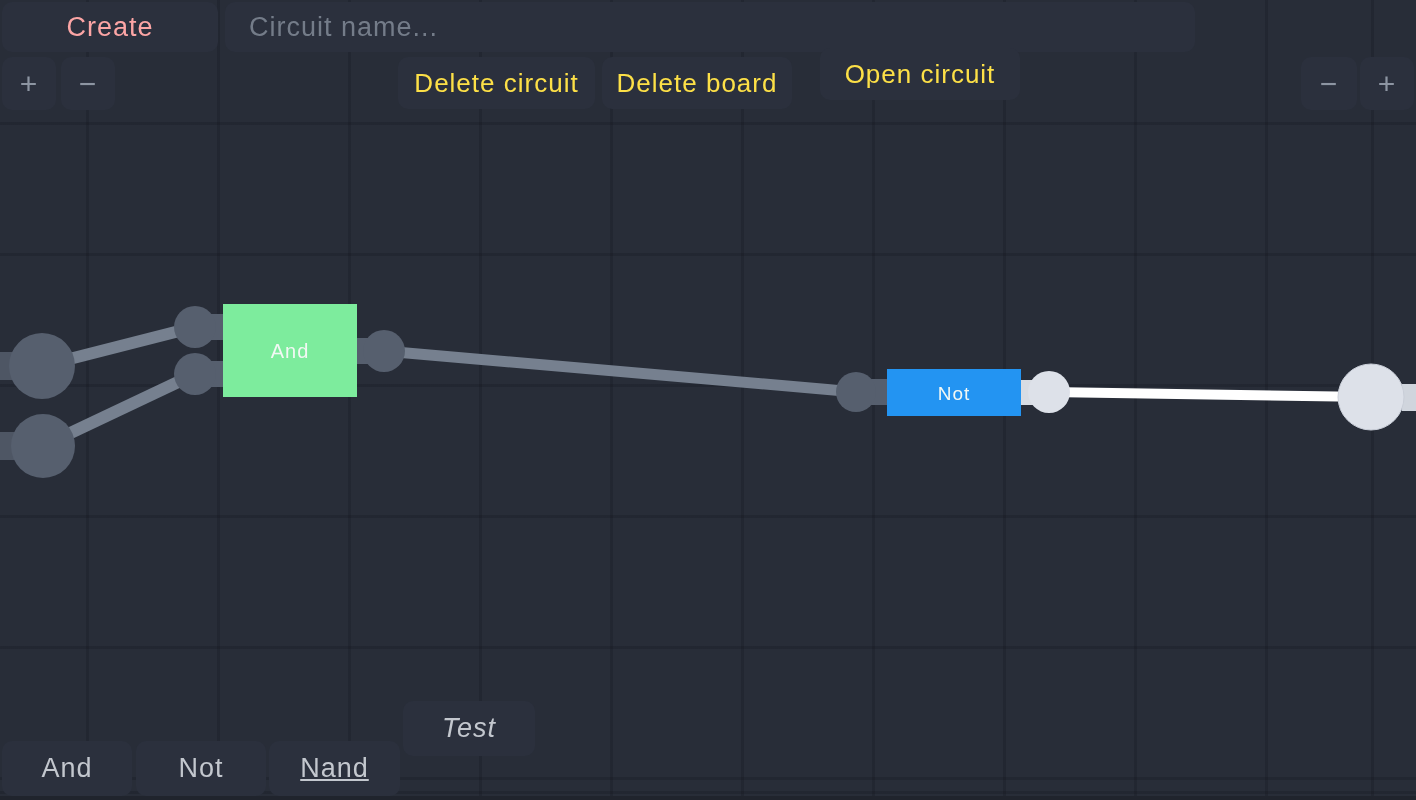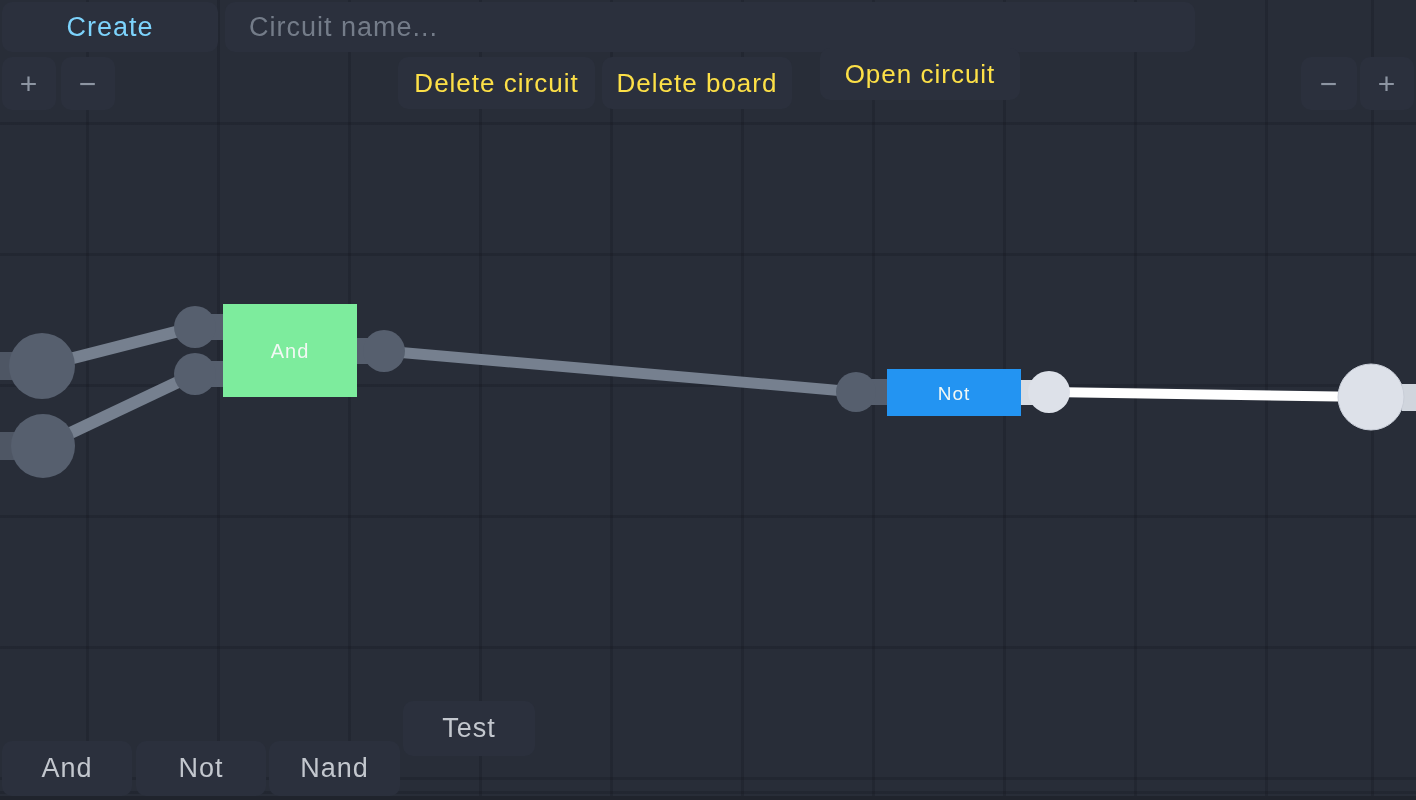--- a/index.html
+++ b/index.html
@@ -11,21 +11,21 @@
       repeating-linear-gradient(0deg, rgba(14,17,24,0.22) 0px, rgba(14,17,24,0.22) 3px, transparent 3px, transparent 131px),
       repeating-linear-gradient(90deg, rgba(14,17,24,0.22) 0px, rgba(14,17,24,0.22) 3px, transparent 3px, transparent 131px);
     background-position:-45px -20px;
     -webkit-user-select:none; user-select:none;
   }
   .btn {
     position:absolute; background:#2b303d; border-radius:10px;
     display:flex; align-items:center; justify-content:center;
     color:#b9bec7; letter-spacing:1px; cursor:pointer; box-sizing:border-box;
   }
-  .btn.primary   { font-size:27px; color:#7dd3fc; }
+  .btn.primary   { font-size:27px; color:#fca5a5; }
   .btn.secondary { font-size:26px; color:#fde047; }
   .btn.zoom      { font-size:30px; color:#8d95a2; }
   .btn.tool      { font-size:27px; color:#c3c7ce; }
   .name-input {
     position:absolute; left:225px; top:2px; width:970px; height:50px;
     background:#2b303d; border:none; outline:none; border-radius:10px;
     color:#f97316; font-size:27px; letter-spacing:1px;
     padding:0 24px; box-sizing:border-box;
     font-family:"Liberation Sans", sans-serif;
   }
@@ -37,22 +37,22 @@
   .zin-l  { left:2px;    top:57px; width:54px;  height:53px; }
   .zout-l { left:61px;   top:57px; width:54px;  height:53px; }
   .del    { left:398px;  top:57px; width:197px; height:52px; }
   .clr    { left:602px;  top:57px; width:190px; height:52px; }
   .opn    { left:820px;  top:48px; width:200px; height:52px; }
   .zout-r { left:1301px; top:57px; width:56px;  height:53px; }
   .zin-r  { left:1360px; top:57px; width:54px;  height:53px; }
   
   .tb-and  { left:2px;   top:741px; width:130px; height:55px; }
   .tb-not  { left:136px; top:741px; width:130px; height:55px; }
-  .tb-nand { left:269px; top:741px; width:131px; height:55px; }
-  .tb-test { left:403px; top:701px; width:132px; height:55px; }
+  .tb-nand { left:269px; top:741px; width:131px; height:55px;text-decoration:underline; }
+  .tb-test { left:403px; top:701px; width:132px; height:55px;font-style:italic; }
   .bottom-edge { position:absolute; left:0; bottom:0; width:100%; height:4px; background:#20242d; }
   .circuit-svg { position:absolute; left:0; top:0; }
   .gate-label { font-family:"Liberation Sans", sans-serif; letter-spacing:1px; fill:#f2f8f4; }
 </style>
 </head>
 <body>
 
 <div class="app">
 
   <svg class="circuit-svg" width="1416" height="800" viewBox="0 0 1416 800">

